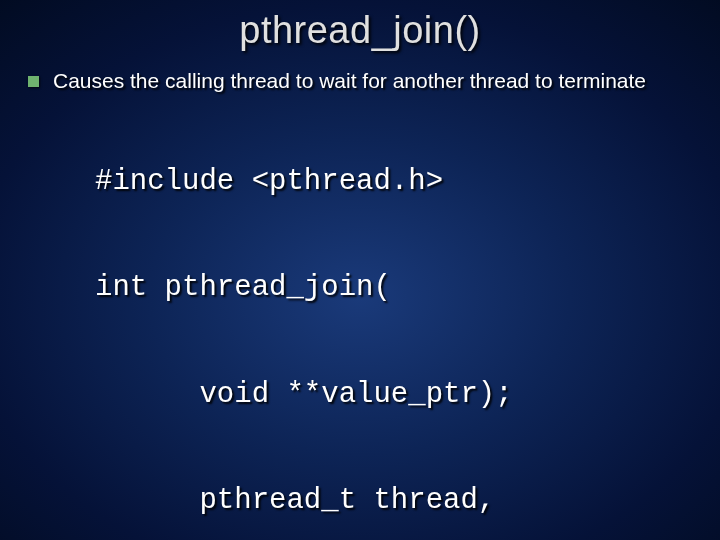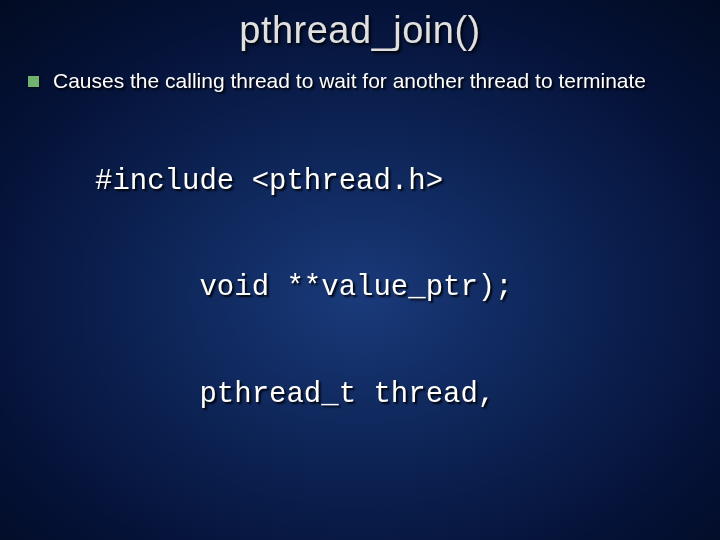--- a/index.html
+++ b/index.html
@@ -71,20 +71,21 @@
   <div class="title">pthread_join()</div>
 
   <div class="body">
 
     <div class="row">
       <div class="bullet"></div>
       <div style="flex:1 1 auto;">
         <div class="text">Causes the calling thread to wait for another thread to terminate</div>
         <div class="code">
           <div>#include &lt;pthread.h&gt;</div>
+          <div>int pthread_join(</div>
           <div>      void **value_ptr);</div>
           <div>      pthread_t thread,</div>
         </div>
       </div>
     </div>
 
   </div>
 
 </div>
 

